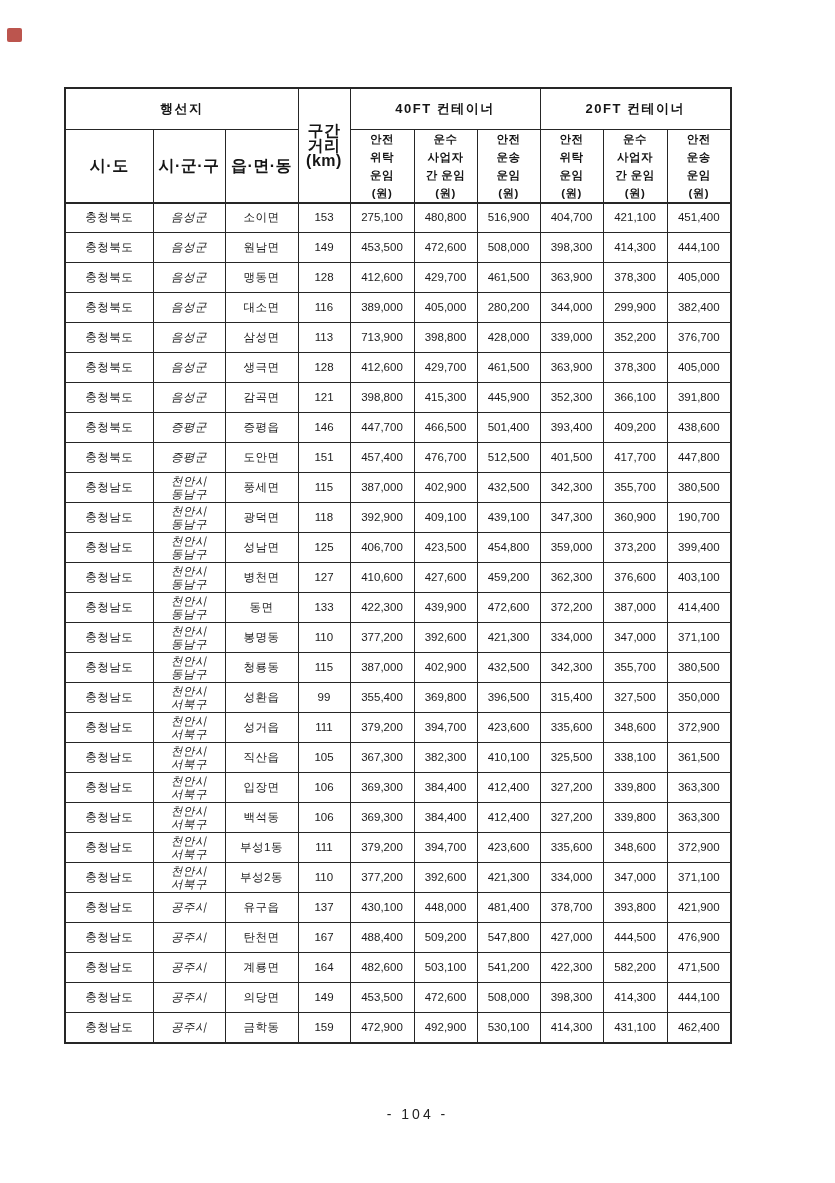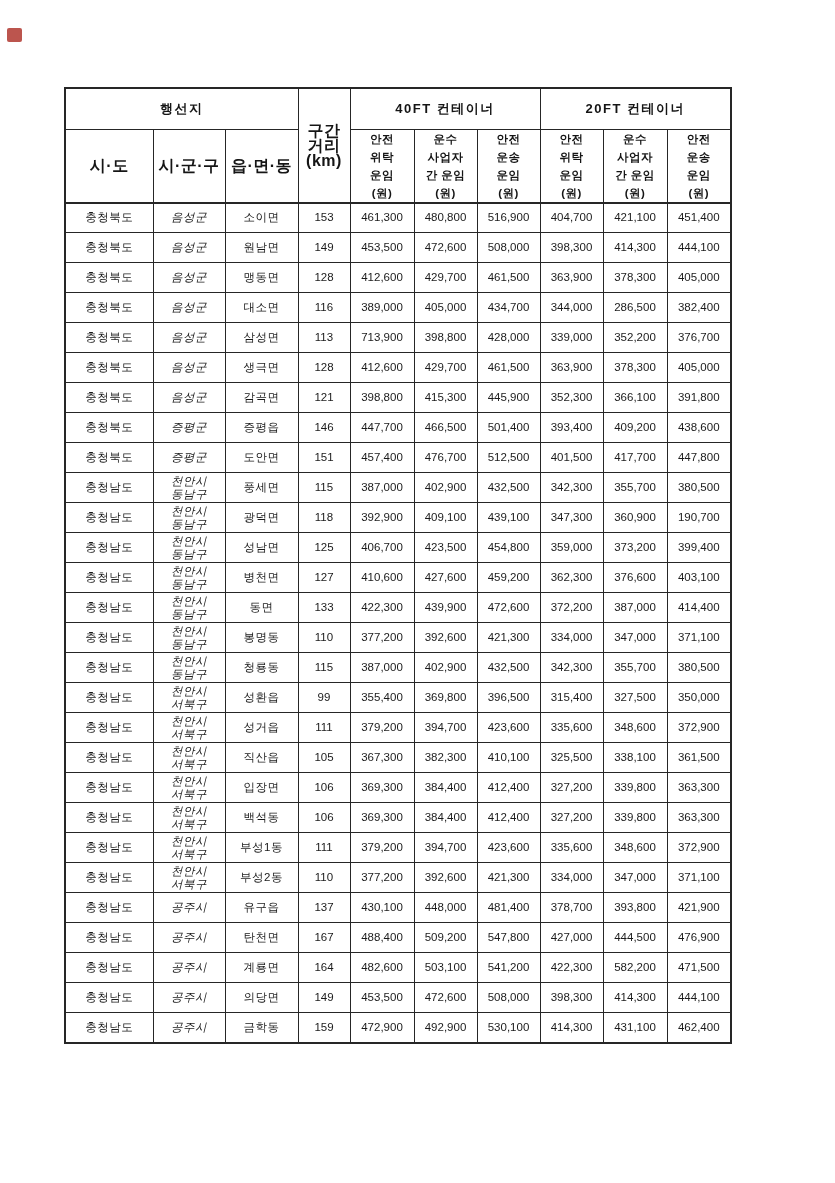--- a/index.html
+++ b/index.html
@@ -150,21 +150,21 @@
 운임
 (원)</th>
       </tr>
     </thead>
     <tbody>
         <tr>
           <td class="c-txt">충청북도</td>
           <td class="c-txt c-sig">음성군</td>
           <td class="c-txt">소이면</td>
           <td class="c-num">153</td>
-          <td class="c-num">461,300</td>
+          <td class="c-num">275,100</td>
           <td class="c-num">480,800</td>
           <td class="c-num">516,900</td>
           <td class="c-num">404,700</td>
           <td class="c-num">421,100</td>
           <td class="c-num">451,400</td>
         </tr>
         <tr>
           <td class="c-txt">충청북도</td>
           <td class="c-txt c-sig">음성군</td>
           <td class="c-txt">원남면</td>
@@ -188,23 +188,23 @@
           <td class="c-num">378,300</td>
           <td class="c-num">405,000</td>
         </tr>
         <tr>
           <td class="c-txt">충청북도</td>
           <td class="c-txt c-sig">음성군</td>
           <td class="c-txt">대소면</td>
           <td class="c-num">116</td>
           <td class="c-num">389,000</td>
           <td class="c-num">405,000</td>
-          <td class="c-num">434,700</td>
+          <td class="c-num">280,200</td>
           <td class="c-num">344,000</td>
-          <td class="c-num">286,500</td>
+          <td class="c-num">299,900</td>
           <td class="c-num">382,400</td>
         </tr>
         <tr>
           <td class="c-txt">충청북도</td>
           <td class="c-txt c-sig">음성군</td>
           <td class="c-txt">삼성면</td>
           <td class="c-num">113</td>
           <td class="c-num">713,900</td>
           <td class="c-num">398,800</td>
           <td class="c-num">428,000</td>
@@ -498,14 +498,15 @@
           <td class="c-num">472,900</td>
           <td class="c-num">492,900</td>
           <td class="c-num">530,100</td>
           <td class="c-num">414,300</td>
           <td class="c-num">431,100</td>
           <td class="c-num">462,400</td>
         </tr>
       </tbody>
   </table>
 
+  <div class="page-number">- 104 -</div>
 
 </div>
 
 </body></html>

